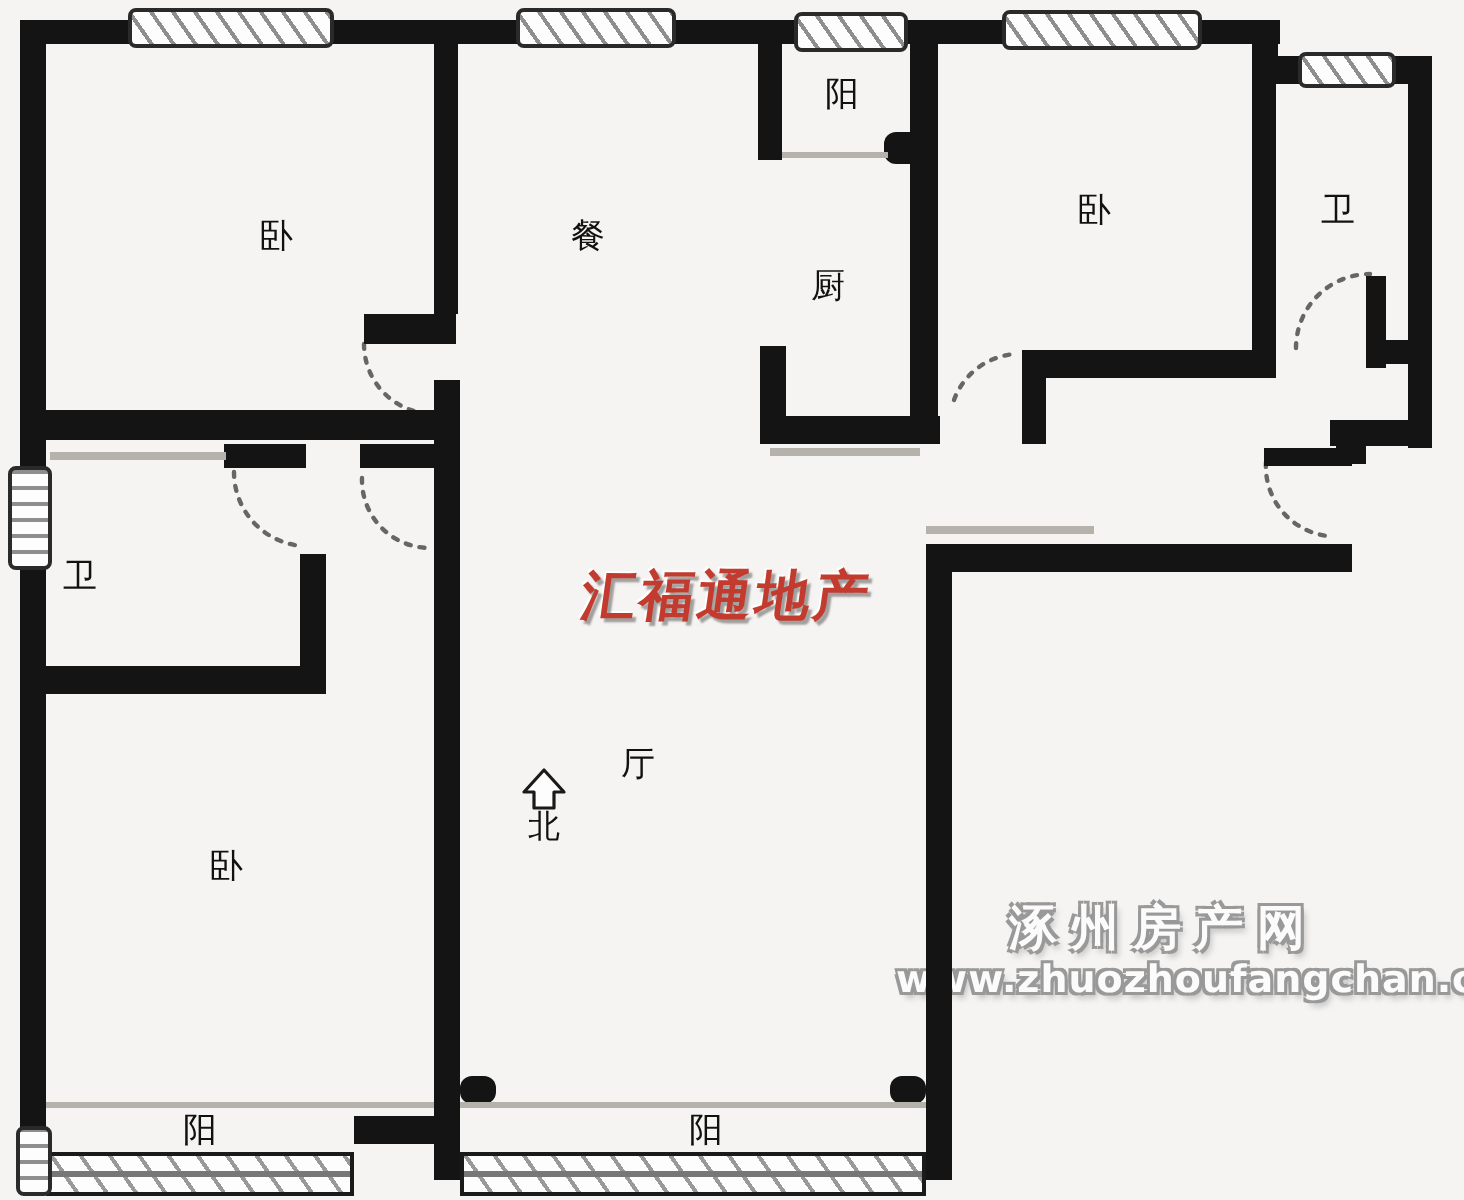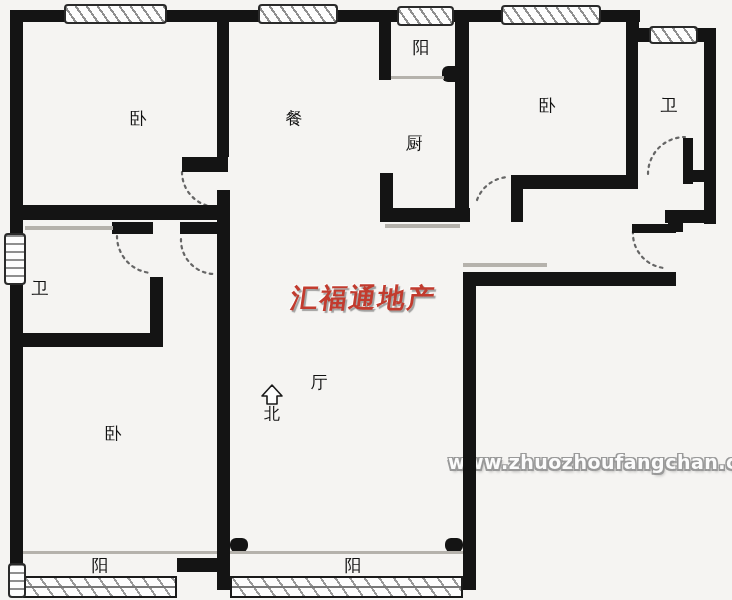--- a/index.html
+++ b/index.html
@@ -34,20 +34,21 @@
     </svg>
 
   <svg id="northsvg" width="732" height="600">
     <polygon points="272,385 282,396 277,396 277,404 267,404 267,396 262,396" fill="#fdfdfd" stroke="#1a1a1a" stroke-width="1.6" stroke-linejoin="round"></polygon>
   </svg>
   <span id="north-label" style="left: 272px; top: 414px;">北</span>
 
   <div id="wm-red" style="color: rgb(194, 59, 46);">汇福通地产</div>
 
   <div id="wm-site">
+    <div class="l1">涿州房产网</div>
     <div class="l2">www.zhuozhoufangchan.com</div>
   </div>
 <div class="wall" style="left: 10px; top: 10px; width: 630px; height: 12px;"></div>
     <div class="wall" style="left: 10px; top: 10px; width: 13px; height: 568px;"></div>
     <div class="wall" style="left: 627px; top: 10px; width: 12px; height: 32px;"></div>
     <div class="wall" style="left: 627px; top: 28px; width: 89px; height: 14px;"></div>
     <div class="wall" style="left: 704px; top: 28px; width: 12px; height: 196px;"></div>
     <div class="wall" style="left: 217px; top: 10px; width: 12px; height: 147px;"></div>
     <div class="wall" style="left: 182px; top: 157px; width: 46px; height: 15px;"></div>
     <div class="wall" style="left: 10px; top: 205px; width: 218px; height: 15px;"></div>

